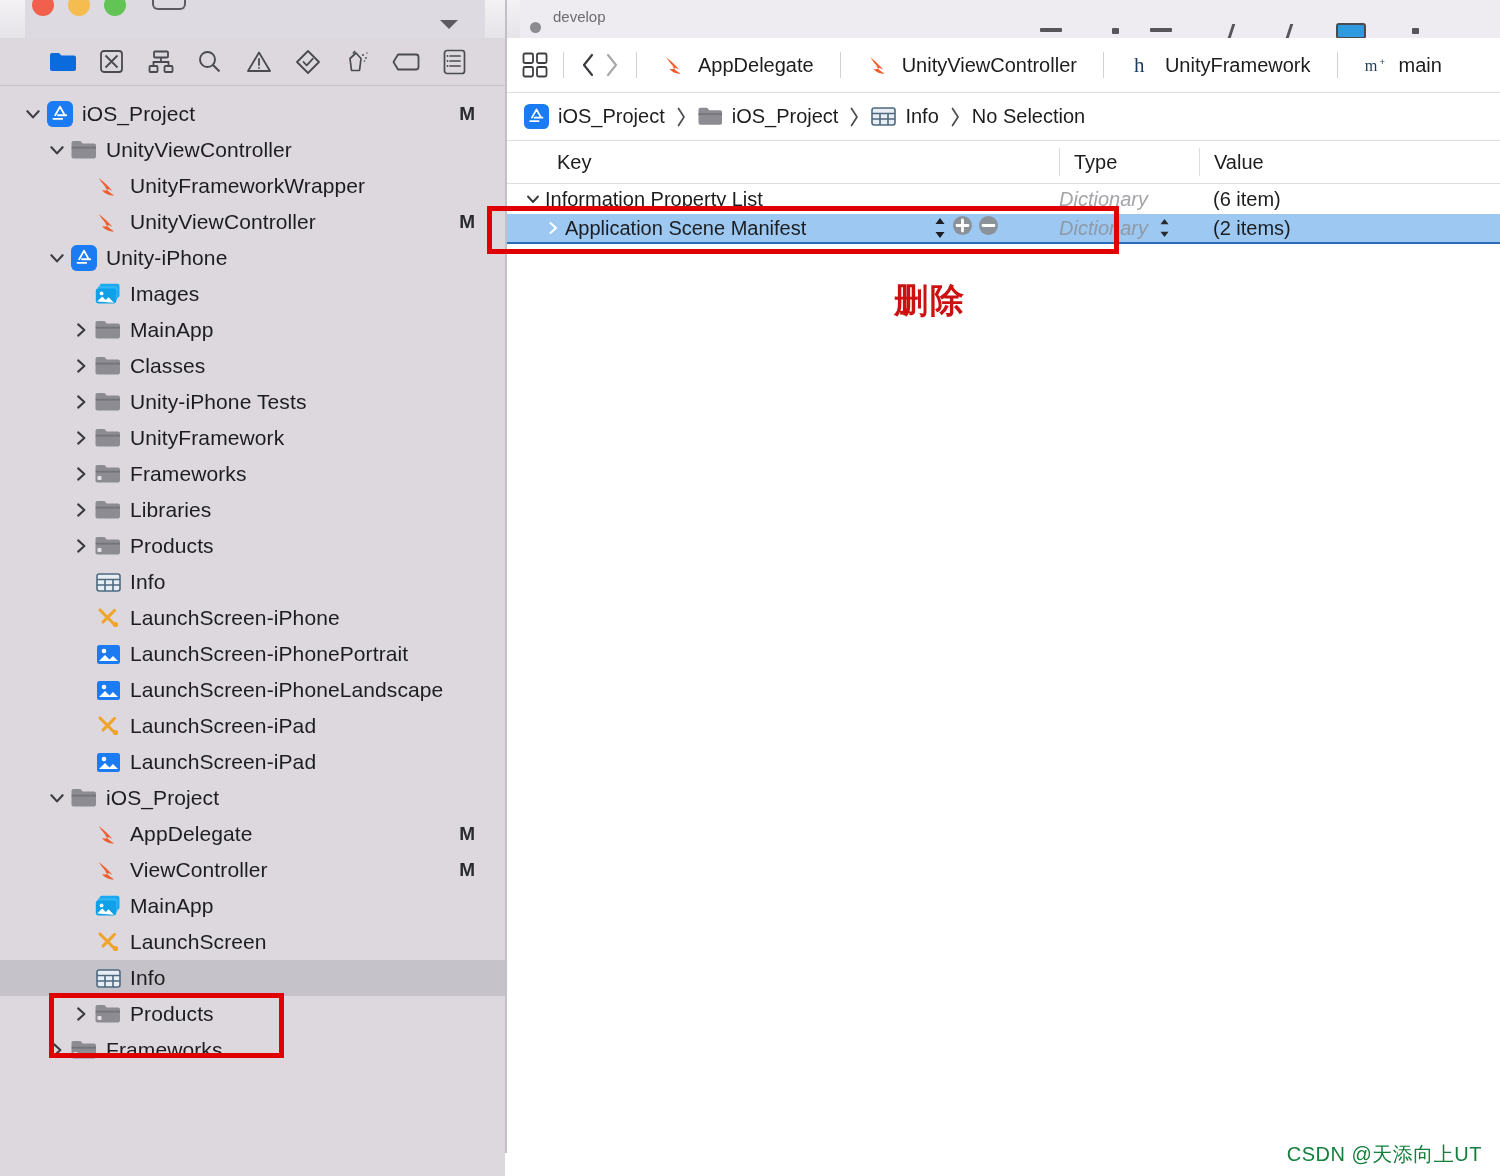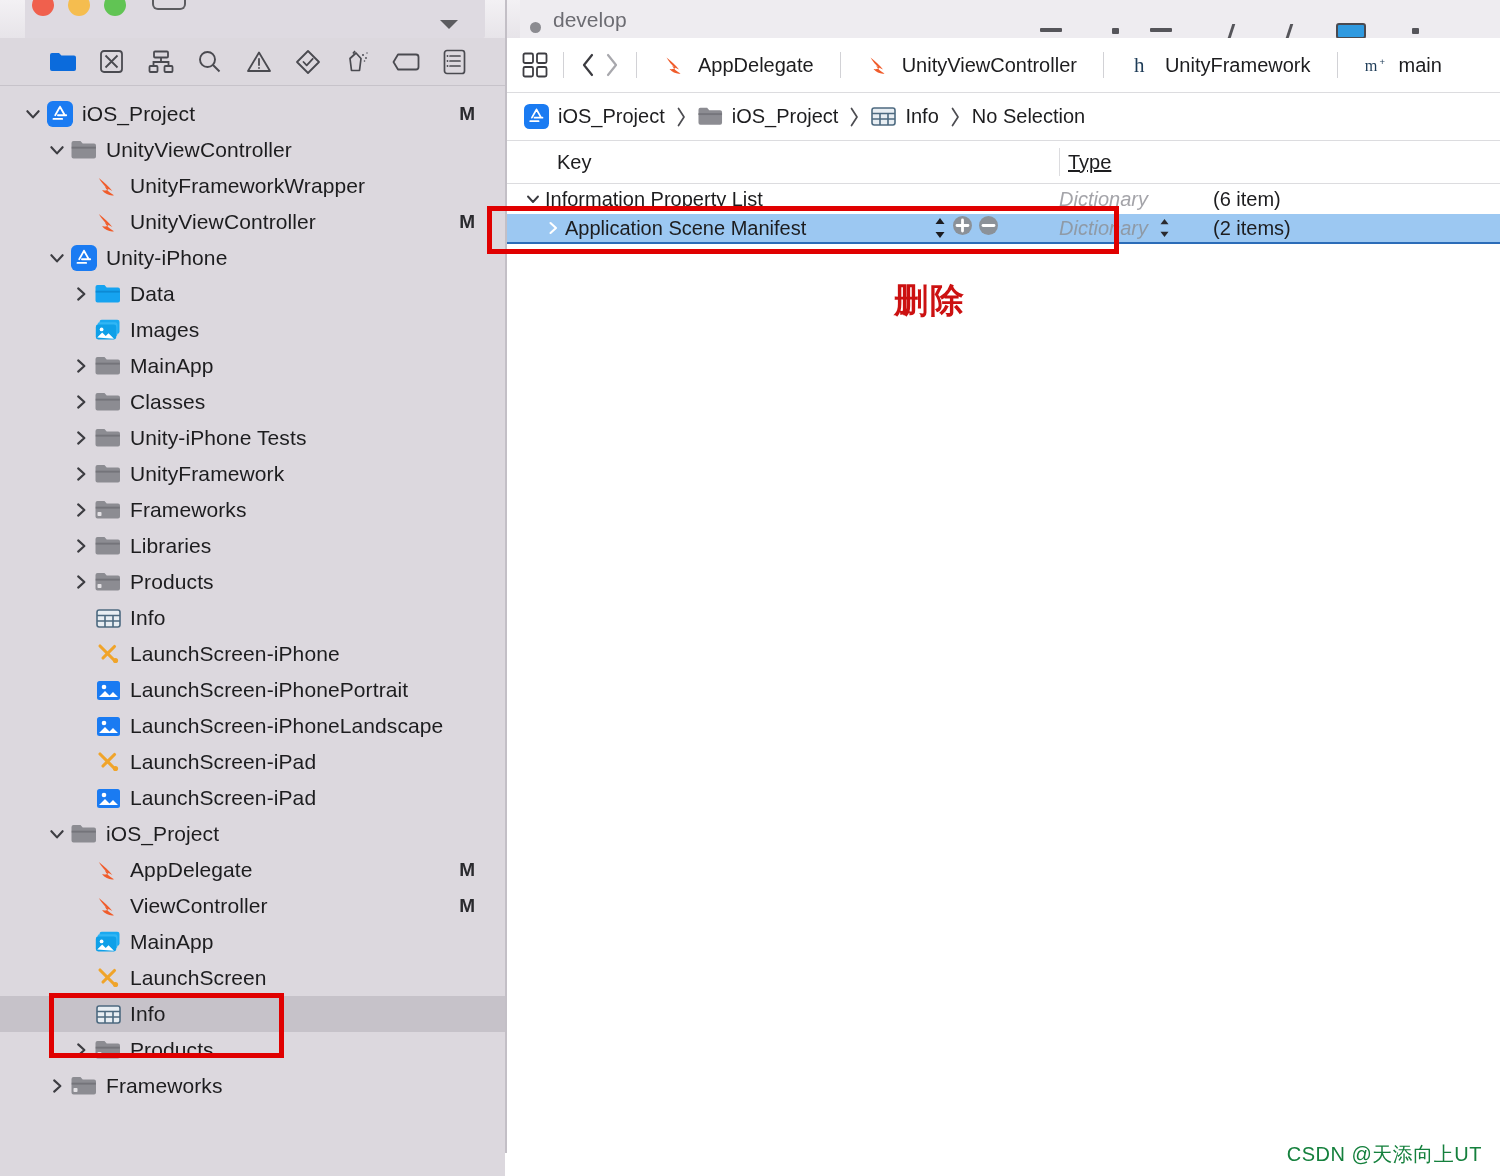--- a/index.html
+++ b/index.html
@@ -157,21 +157,21 @@
 
   
   .plist-head {
     position: absolute; left: 0; top: 103px; width: 993px; height: 43px;
     display: flex; align-items: center;
     font-size: 20px; color: #1d1d1f;
     border-bottom: 1px solid #dcdcdf;
     background: #ffffff;
   }
   .ph-key  { padding-left: 50px; width: 552px; }
-  .ph-type { width: 140px; border-left: 1px solid #dcdcdf; padding-left: 8px; height: 28px; display: flex; align-items: center; text-decoration: underline; }
+  .ph-type { width: 140px; border-left: 1px solid #dcdcdf; padding-left: 14px; height: 28px; display: flex; align-items: center; }
   .ph-val  { flex: 1; border-left: 1px solid #dcdcdf; padding-left: 14px; height: 28px; display: flex; align-items: center; }
 
   .plist-row {
     position: absolute; left: 0; width: 993px; height: 30px;
     display: flex; align-items: center;
     font-size: 20px; color: #1d1d1f;
   }
   .plist-row.r0 { top: 146px; }
   .plist-row.r1 { top: 176px; background: #9cc8f2; border-bottom: 2px solid #2b6cb8; }
   .pl-key {
@@ -231,21 +231,21 @@
       <div class="cr-icons">
         <div class="cr-ic bar" style="left:20px;"></div>
         <div class="cr-ic sm" style="left:92px;"></div>
         <div class="cr-ic bar" style="left:130px;"></div>
         <div class="cr-ic slash" style="left:210px;"></div>
         <div class="cr-ic slash" style="left:268px;"></div>
         <div class="cr-ic blue" style="left:316px;"></div>
         <div class="cr-ic sm" style="left:392px;"></div>
       </div>
     </div>
-    <div style="position:absolute;left:553px;top:8px;font-size:21px;color:#6c6c72;">develop</div>
+    <div style="position:absolute;left:553px;top:8px;font-size:15px;color:#6c6c72;">develop</div>
   </div>
 
   <div class="navigator">
 
     <div class="nav-toolbar">
 
       <div class="nav-ic">
         <svg width="28" height="22" viewBox="0 0 28 22">
             <path d="M1 4a2 2 0 012-2h7l2.4 2.6H25a2 2 0 012 2V18a2 2 0 01-2 2H3a2 2 0 01-2-2z" fill="#0b6bdc"></path>
           </svg>
@@ -380,34 +380,20 @@
               <path d="M3 5.5L8 11l5-5.5"></path>
             </svg>
           </span>
           <span class="row-icon">
             <svg width="26" height="26" viewBox="0 0 25 25">
               <rect width="25" height="25" rx="5.5" fill="#1a7bf2"></rect>
               <path d="M12.5 5.5l4.6 8.2M12.5 5.5L7.9 13.7M6.2 17.2h8.4M10.5 13.7h8" stroke="#fff" stroke-width="1.7" stroke-linecap="round" fill="none"></path>
             </svg>
           </span>
           <span class="row-label">Unity-iPhone</span>
-        </div>
-        <div class="row ind2">
-          <span class="twisty">
-            <svg width="18" height="18" viewBox="0 0 16 16" fill="none" stroke="#3d3d42" stroke-width="1.9" stroke-linecap="round" stroke-linejoin="round">
-              <path d="M5.5 3L11 8l-5.5 5"></path>
-            </svg>
-          </span>
-          <span class="row-icon">
-            <svg width="26" height="22" viewBox="0 0 26 21">
-              <path d="M0.5 3.5a2 2 0 012-2h7l2.2 2.4H23a2 2 0 012 2V17a2 2 0 01-2 2H2.5a2 2 0 01-2-2z" fill="#16a3f0"></path>
-              <path d="M0.7 7.2h24.1v1.9H0.7z" fill="#0d8ad4"></path>
-            </svg>
-          </span>
-          <span class="row-label">Data</span>
         </div>
         <div class="row ind2">
           <span class="twisty blank">
             <svg width="18" height="18" viewBox="0 0 16 16" fill="none" stroke="#3d3d42" stroke-width="1.9" stroke-linecap="round" stroke-linejoin="round">
               <path d="M5.5 3L11 8l-5.5 5"></path>
             </svg>
           </span>
           <span class="row-icon">
             <svg width="26" height="23" viewBox="0 0 26 23">
               <rect x="4.5" y="0.8" width="20" height="14" rx="2.2" fill="#1aa9f0"></rect>
@@ -842,20 +828,21 @@
           </svg>
       </span>
       <span class="bc-item">
         <span>No Selection</span>
       </span>
     </div>
 
     <div class="plist-head">
       <div class="ph-key">Key</div>
       <div class="ph-type">Type</div>
+      <div class="ph-val">Value</div>
     </div>
 
     <div class="plist-row r0">
       <div class="pl-key" style="padding-left:14px;">
         <span class="pl-twist">
           <svg width="16" height="16" viewBox="0 0 16 16" fill="none" stroke="#3a3a3f" stroke-width="1.9" stroke-linecap="round" stroke-linejoin="round">
               <path d="M3 5.5L8 11l5-5.5"></path>
             </svg>
         </span>
         <span>Information Property List</span>

